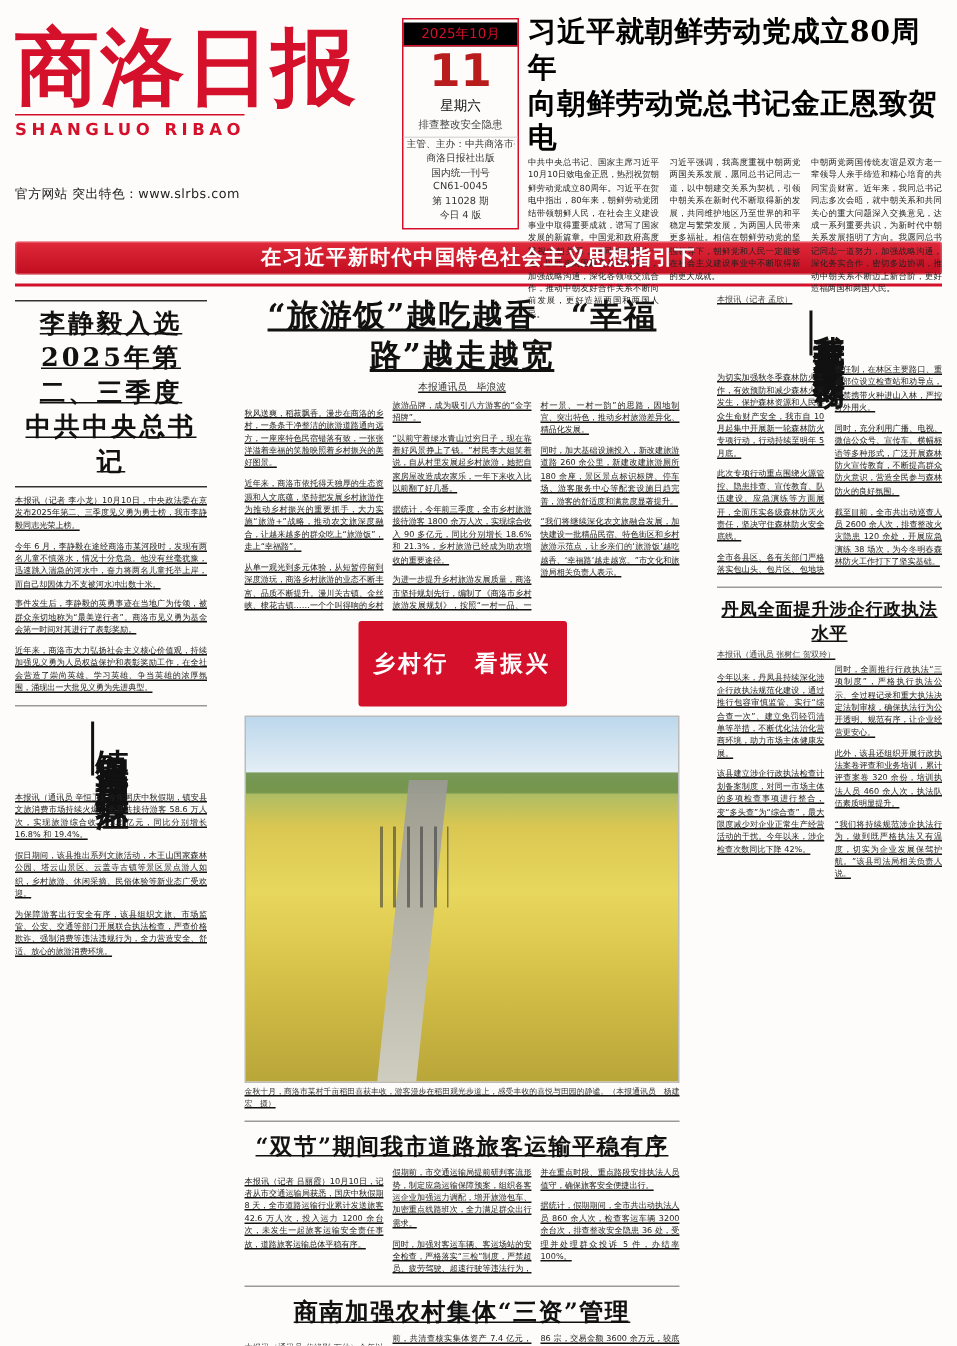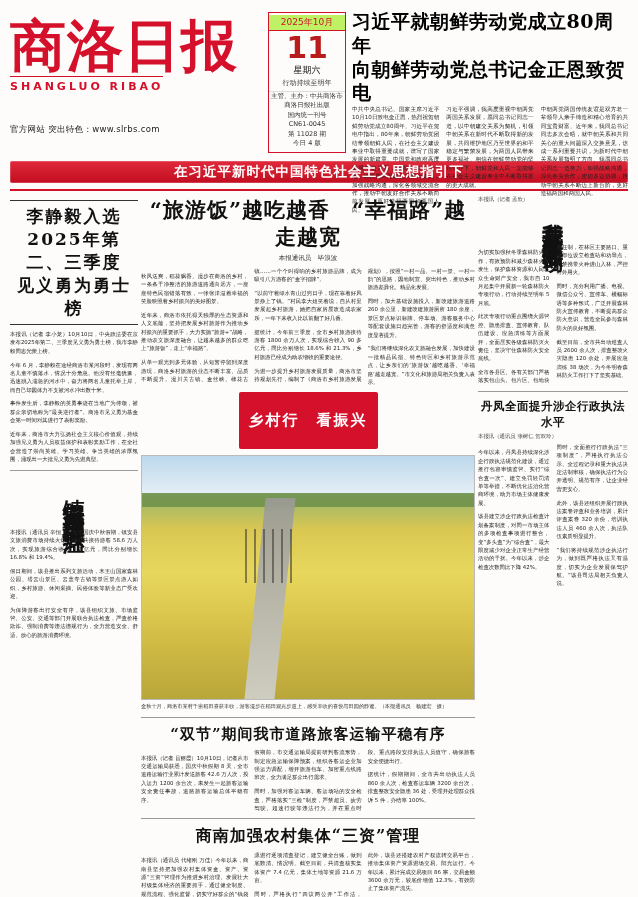--- a/index.html
+++ b/index.html
@@ -21,21 +21,21 @@
   .logo-pinyin{
     color:#d4102a;font-size:11px;letter-spacing:3px;font-weight:bold;
     border-top:1px solid #d4102a;padding-top:3px;display:inline-block;
   }
   .logo-site{font-size:8.5px;color:#222;margin-top:30px;letter-spacing:.3px;}
 
   .date-block{
     width:78px;flex:0 0 78px;border:1px solid #d4102a;box-sizing:border-box;
     text-align:center;padding:2px 0 3px;margin-top:6px;
   }
-  .date-top{background:#bef264;color:#d4102a;font-size:9px;padding:1px 0;border-bottom:1px solid #d4102a;}
+  .date-top{background:#000000;color:#d4102a;font-size:9px;padding:1px 0;border-bottom:1px solid #d4102a;}
   .date-day{font-size:30px;font-weight:bold;line-height:1.1;color:#b91c1c;}
   .date-week{font-size:9px;color:#111;}
   .date-lunar{font-size:7px;color:#444;margin-top:1px;}
   .date-meta{font-size:6.5px;color:#333;line-height:1.45;margin-top:3px;padding:0 2px;border-top:1px solid #ddd;}
   .date-meta div{white-space:nowrap;overflow:hidden;}
 
   .head-news{flex:1;padding-top:4px;}
   .hn-title{
     font-family:"DejaVu Serif","Liberation Serif",serif;
     font-weight:bold;font-size:19px;line-height:1.25;letter-spacing:.5px;color:#000;
@@ -51,21 +51,21 @@
   .banner{
     margin:5px 0 6px;height:22px;background:linear-gradient(#e02a3c,#c10d1f);
     border-radius:2px;display:flex;align-items:center;justify-content:center;
     color:#fff;font-weight:bold;font-size:13.5px;letter-spacing:1px;
     font-family:"DejaVu Serif","Liberation Serif",serif;
     box-shadow:inset 0 0 0 1px #fff3;
   }
   .rule{border-top:2px solid #d4102a;margin:3px 0 5px;}
 
   
-  .body{display:flex;gap:3px;height:700px;}
+  .body{display:flex;gap:25px;height:700px;text-decoration:underline;}
   .col-left{width:128px;flex:0 0 128px;}
   .col-mid{flex:1;}
   .col-right{width:150px;flex:0 0 150px;}
 
   .art-head{
     font-family:"DejaVu Serif","Liberation Serif",serif;
     font-weight:bold;text-align:center;color:#111;
   }
   .byline{text-align:center;font-size:6.5px;color:#333;margin:3px 0 4px;}
   .txt{font-size:5.4px;line-height:1.55;text-align:justify;color:#222;}
@@ -132,21 +132,21 @@
     <div class="logo-block">
       <div class="logo-title">商洛日报</div>
       <div class="logo-pinyin">SHANGLUO RIBAO</div>
       <div class="logo-site">官方网站 突出特色：www.slrbs.com</div>
     </div>
 
     <div class="date-block">
       <div class="date-top">2025年10月</div>
       <div class="date-day">11</div>
       <div class="date-week">星期六</div>
-      <div class="date-lunar">行动持续至明年</div>
+      <div class="date-lunar">排查整改安全隐患</div>
       <div class="date-meta">
         <div>主管、主办：中共商洛市委</div>
         <div>商洛日报社出版</div>
         <div>国内统一刊号</div>
         <div>CN61-0045</div>
         <div>第 11028 期</div>
         <div>今日 4 版</div>
       </div>
     </div>
 
@@ -162,21 +162,21 @@
   </div>
 
   <div class="banner">在习近平新时代中国特色社会主义思想指引下</div>
   <div class="rule"></div>
 
   <div class="body">
 
     <div class="col-left">
       <div class="vhead">
         <div>李静毅入选2025年第二、三季度</div>
-        <div>见义勇为勇士榜</div>
+        <div>中共中央总书记</div>
       </div>
       <div class="txt">
         <p>本报讯（记者 李小龙）10月10日，中央政法委在京发布2025年第二、三季度见义勇为勇士榜，我市李静毅同志光荣上榜。</p>
         <p>今年 6 月，李静毅在途经商洛市某河段时，发现有两名儿童不慎落水，情况十分危急。他没有丝毫犹豫，迅速跳入湍急的河水中，奋力将两名儿童托举上岸，而自己却因体力不支被河水冲出数十米。</p>
         <p>事件发生后，李静毅的英勇事迹在当地广为传颂，被群众亲切地称为“最美逆行者”。商洛市见义勇为基金会第一时间对其进行了表彰奖励。</p>
         <p>近年来，商洛市大力弘扬社会主义核心价值观，持续加强见义勇为人员权益保护和表彰奖励工作，在全社会营造了崇尚英雄、学习英雄、争当英雄的浓厚氛围，涌现出一大批见义勇为先进典型。</p>
       </div>
 
       <div class="hr"></div>
 

